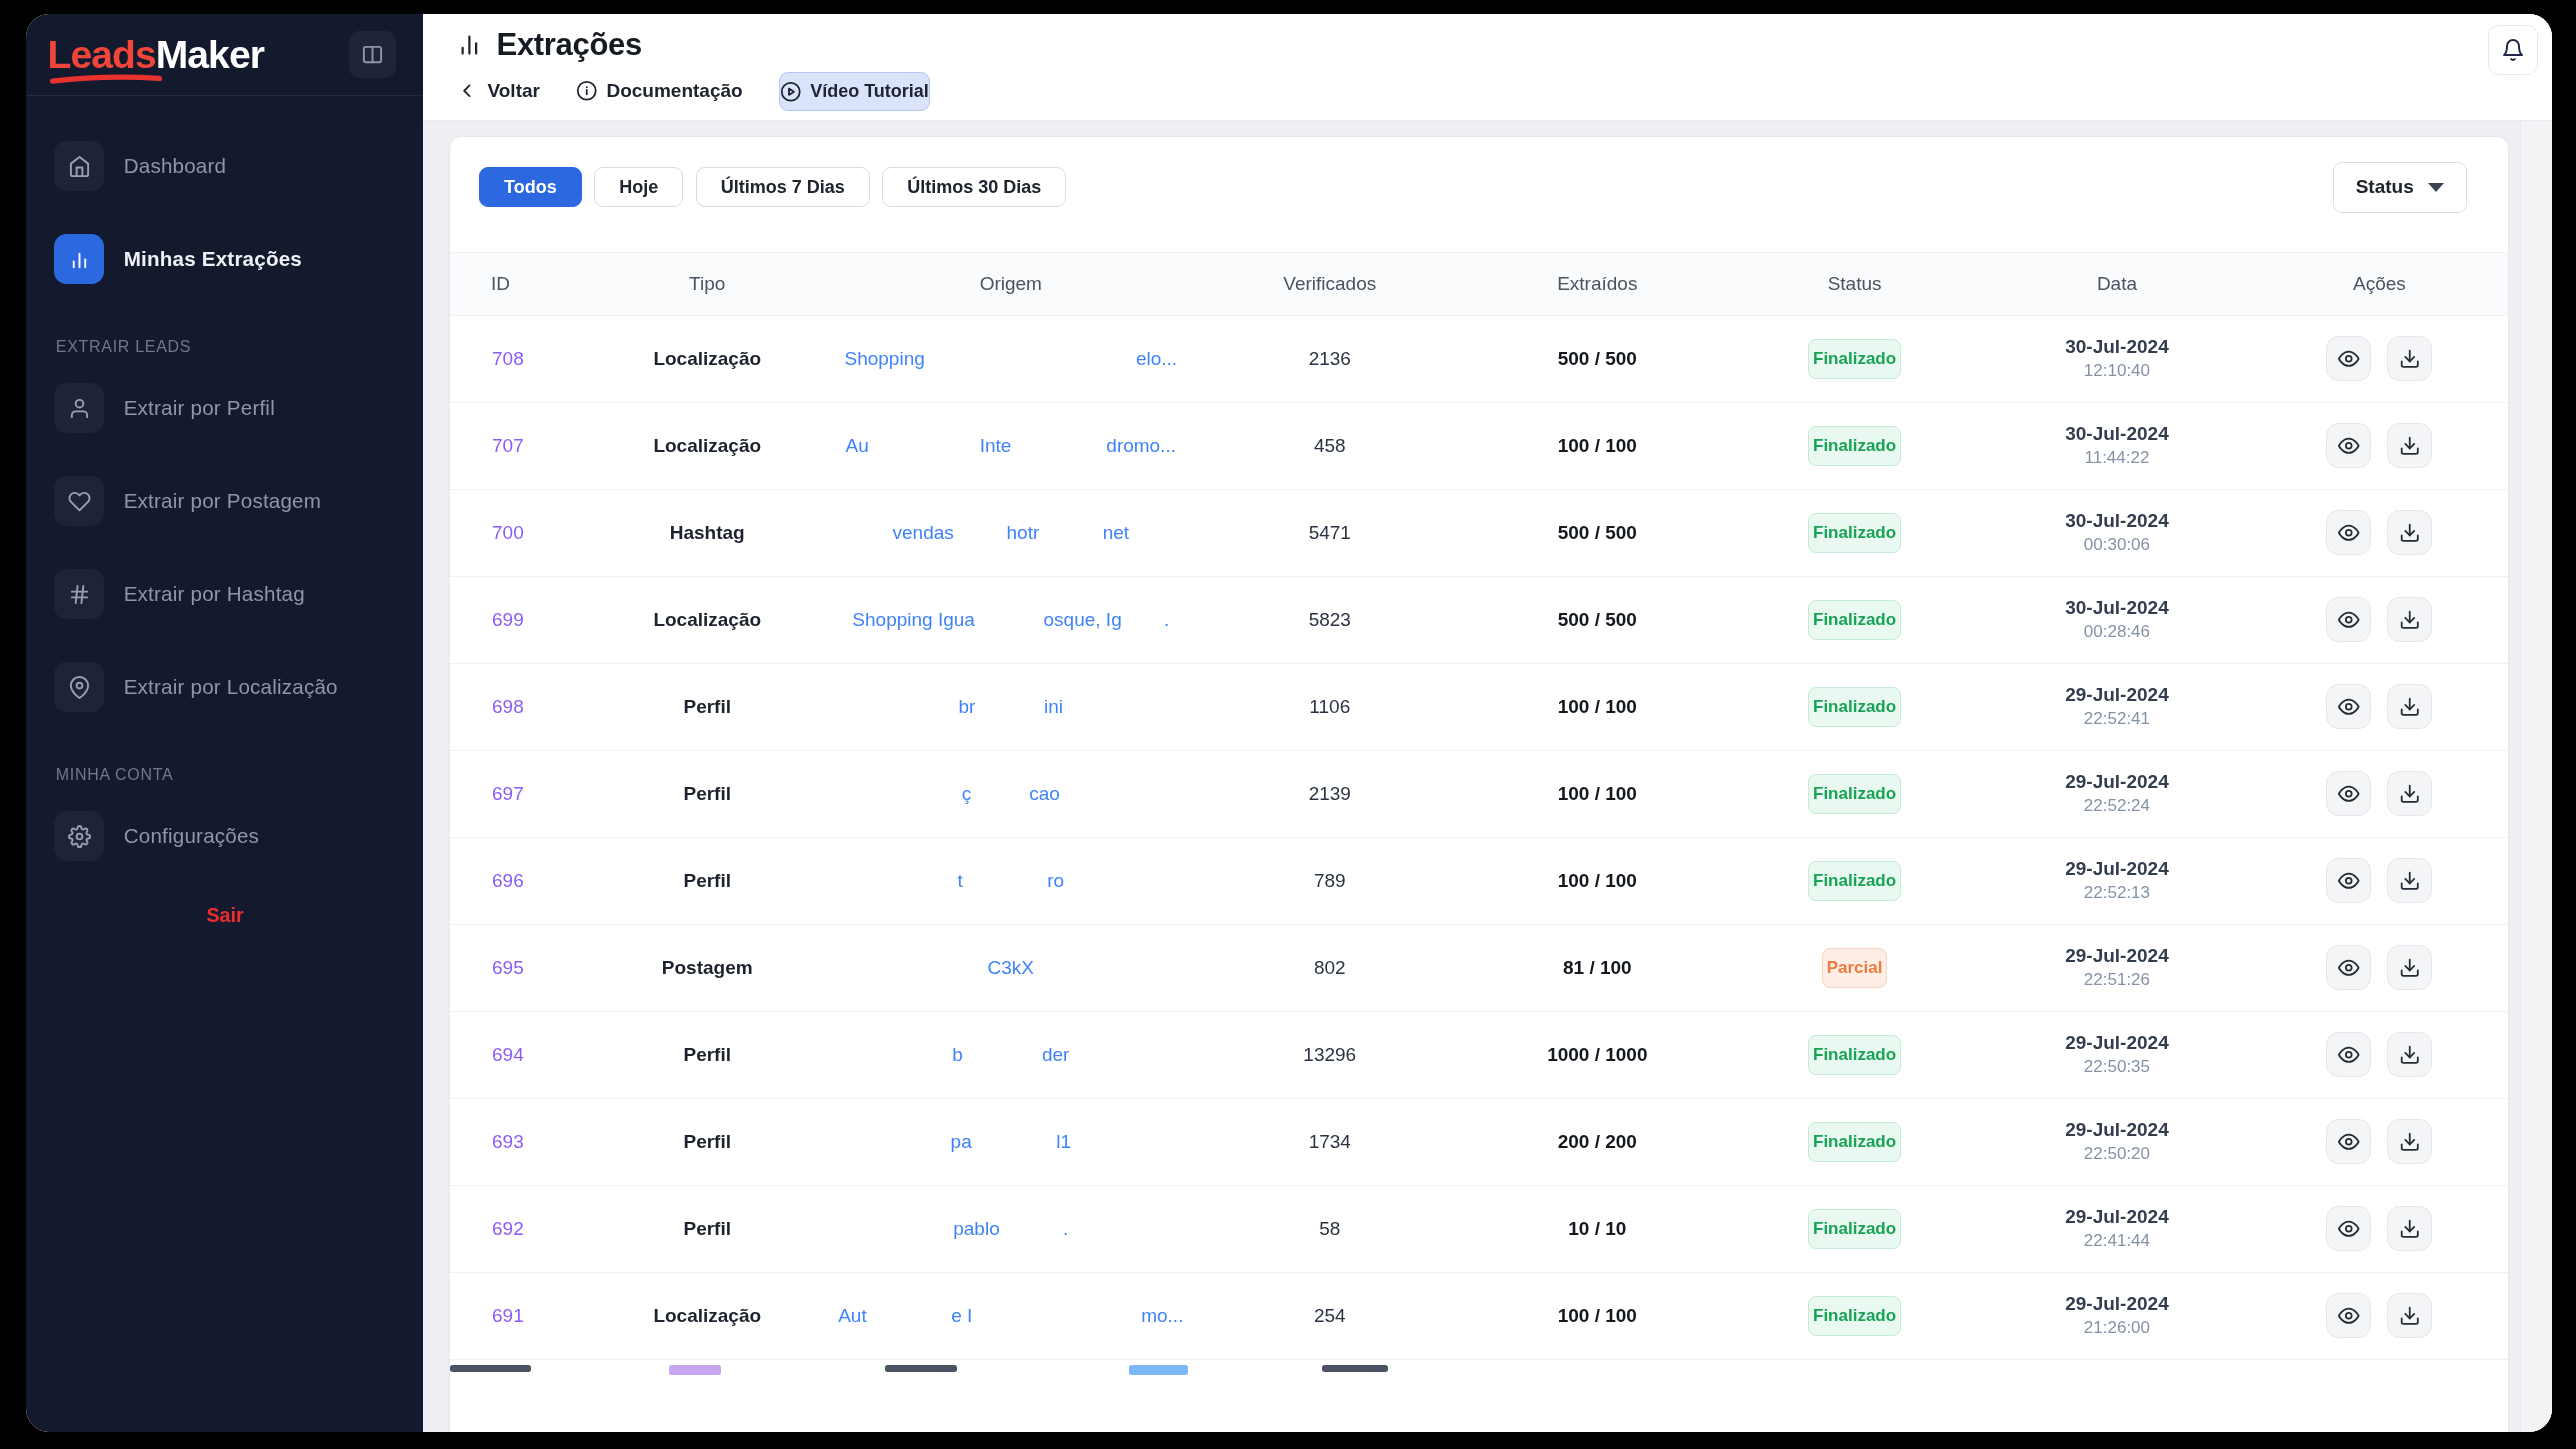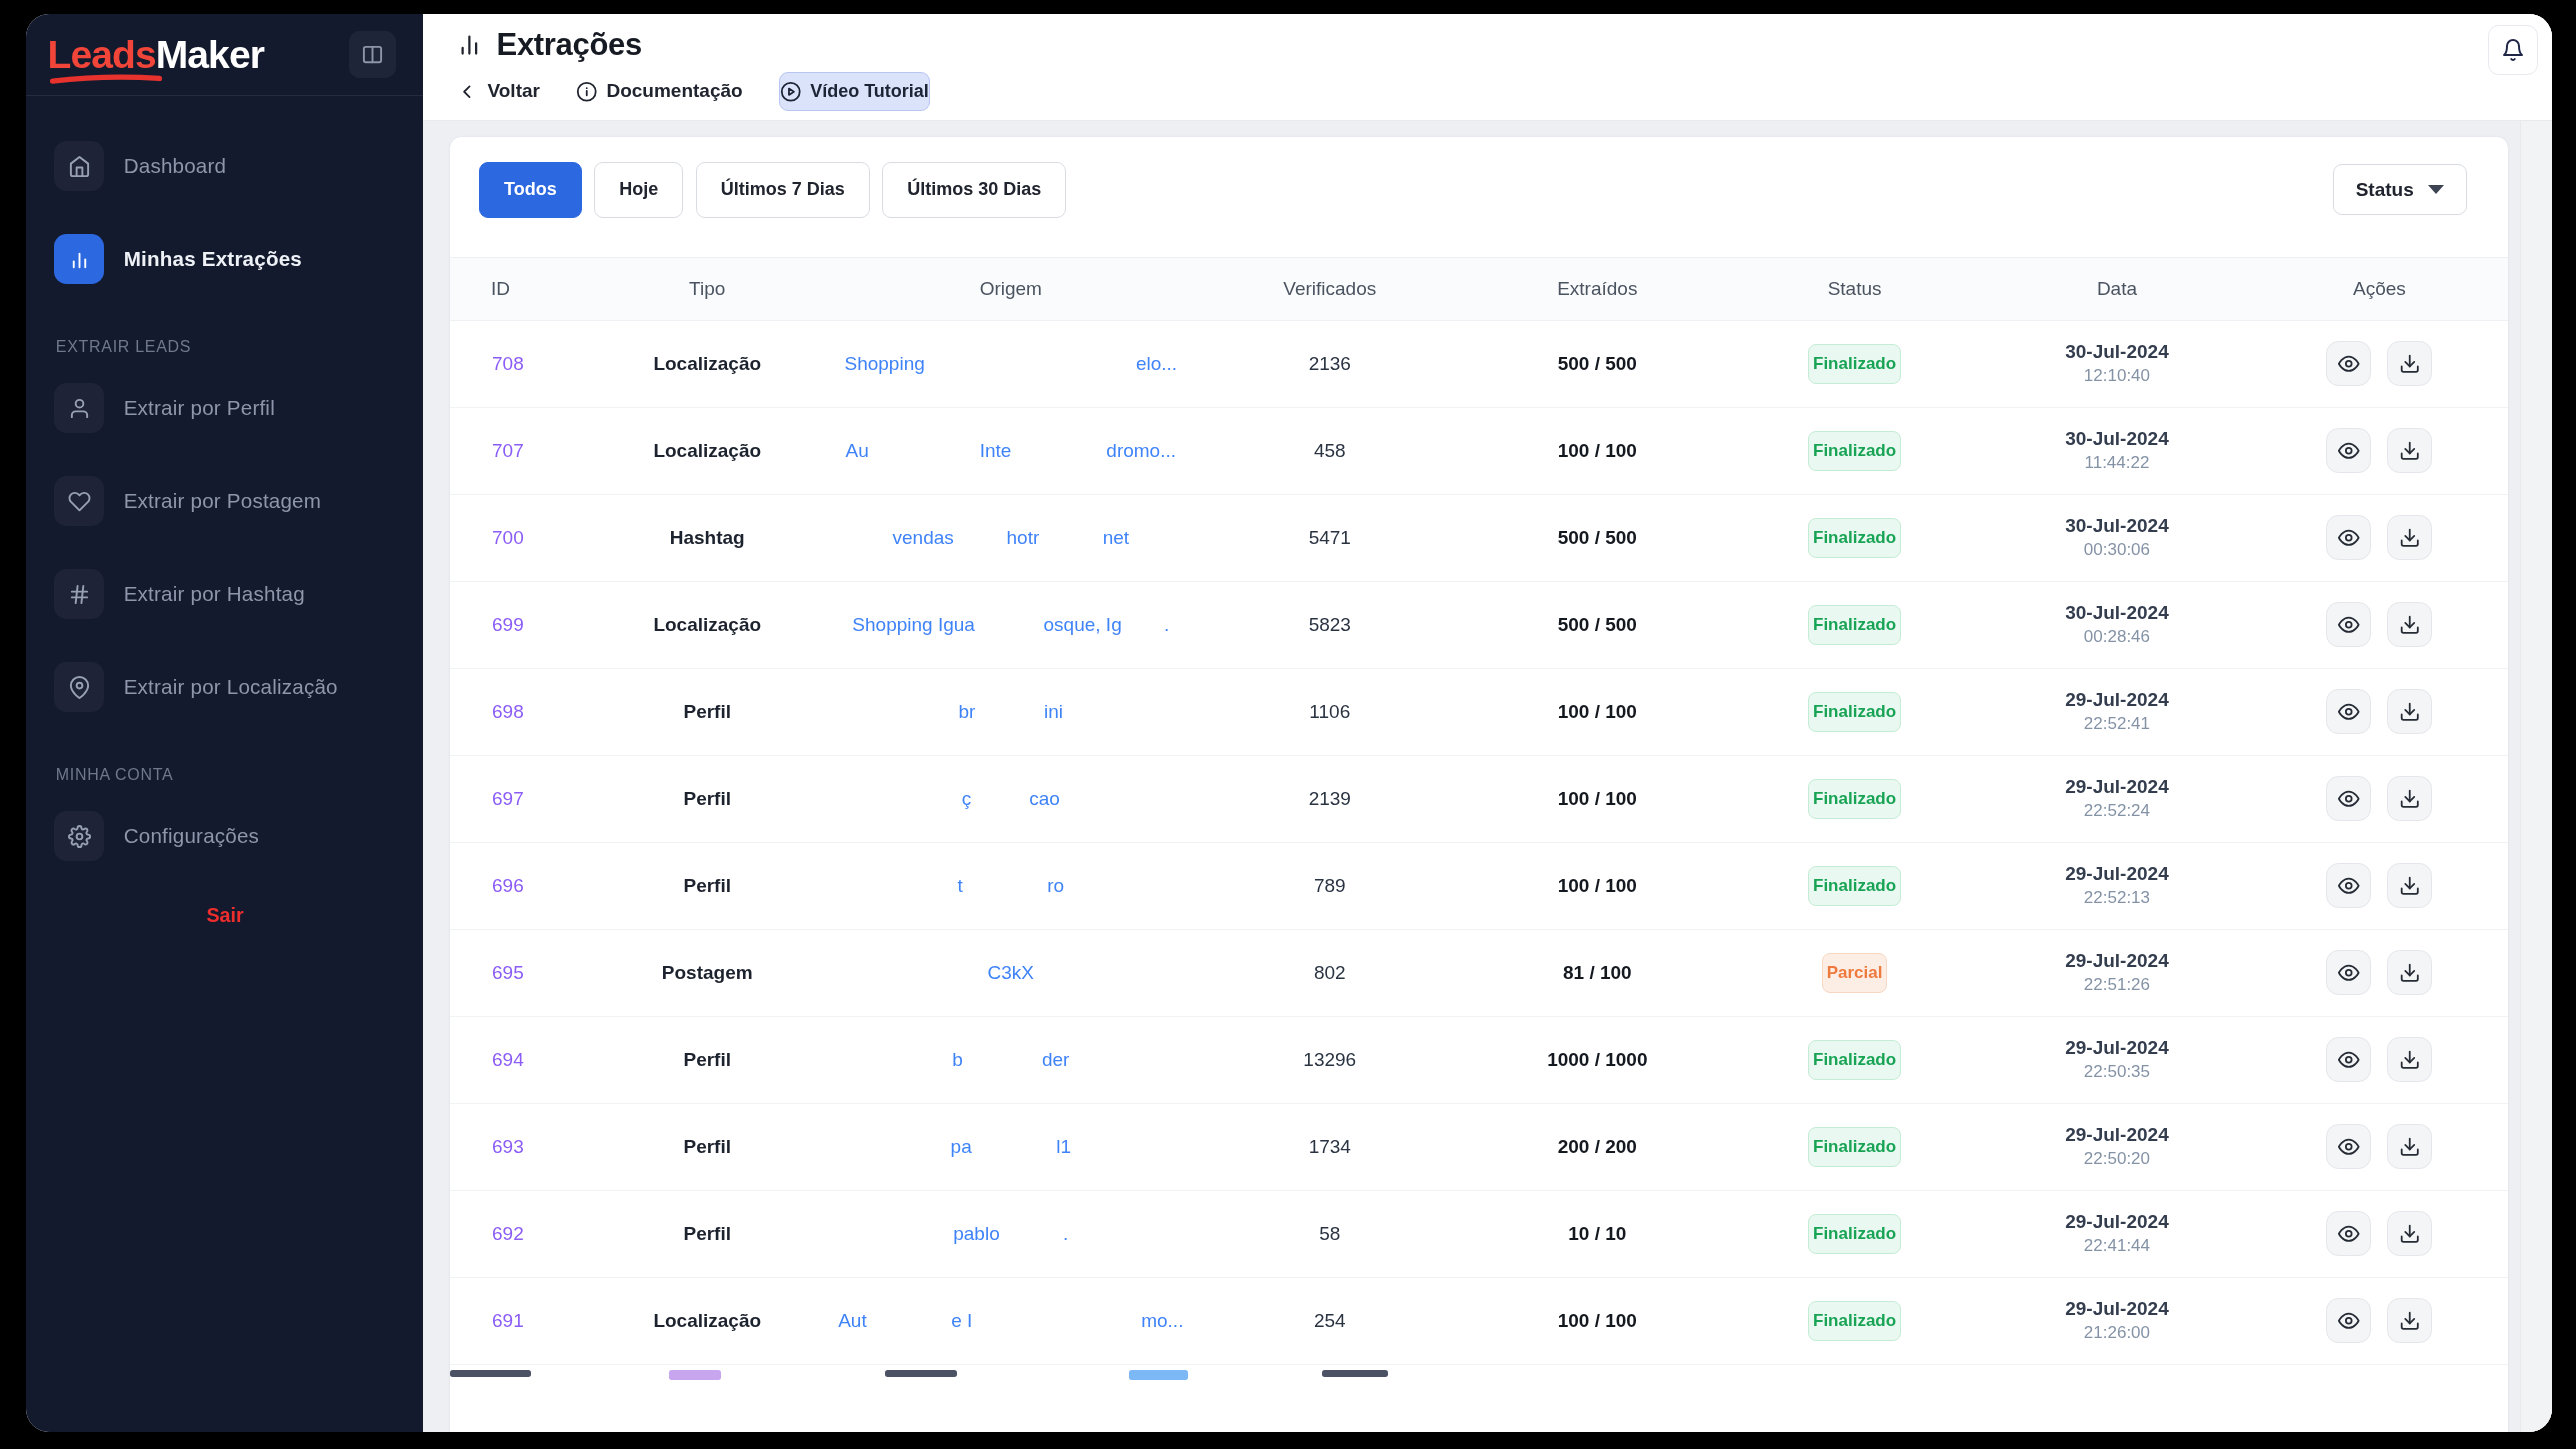--- a/index.html
+++ b/index.html
@@ -31,21 +31,21 @@
   .section-label { font-size:16px; letter-spacing:0.7px; color:#6f788c; margin:54px 0 27px 1.8px; font-weight:500; }
   .side-logout { text-align:center; color:#ee2d2d; font-size:19.7px; font-weight:600; margin:23px 0 0; cursor:pointer; }
 
   
   .main { flex:1; display:flex; flex-direction:column; min-width:0; background:#edeff3; }
   .main-header { height:107px; background:#fff; border-bottom:0.9px solid #e8eaee; position:relative; padding:12.5px 0 0 34px; flex:0 0 107px; }
   .title-row { display:flex; align-items:center; gap:12.5px; }
   .title-row svg { width:27px; height:27px; stroke:#20242e; }
   .page-title { font-size:31px; font-weight:800; color:#161a22; letter-spacing:-0.3px; }
   .toolbar { display:flex; align-items:center; gap:36px; margin-top:9px; }
-  .tool-link { display:flex; align-items:flex-end; gap:9px; cursor:pointer; background:none; border:none; font-family:inherit; }
+  .tool-link { display:flex; align-items:flex-start; gap:9px; cursor:pointer; background:none; border:none; font-family:inherit; }
   .tool-link svg { width:21.5px; height:21.5px; stroke:#20242e; }
   .tool-link .txt { font-size:19px; font-weight:700; color:#20242e; }
   .tool-link.doc .txt { font-weight:600; }
   .video-pill { display:flex; align-items:center; gap:9px; background:#dbe3fa; border:1.8px solid #b7c5f2; border-radius:9px;
                 height:39px; padding:0 0; cursor:pointer; font-family:inherit; }
   .video-pill svg { width:21.5px; height:21.5px; stroke:#1d2435; }
   .video-pill .txt { font-size:18px; font-weight:700; color:#1d2435; }
   .bell-btn { position:absolute; top:10.7px; right:14.3px; width:50px; height:50px; border-radius:10.7px; background:#fff;
               border:0.9px solid #e7e9ee; display:flex; align-items:center; justify-content:center; cursor:pointer; }
   .bell-btn svg { width:24px; height:24px; stroke:#1f2547; }
@@ -53,21 +53,21 @@
   .main-scroll { flex:1; position:relative; padding:14.3px 43px 0 26px; overflow:hidden; }
   .scroll-track { position:absolute; top:0; right:0; bottom:0; width:32px; background:#f2f3f5; border-left:0.9px solid #e8e9ec; }
 
   
   .card { background:#fff; border:0.9px solid #e7e9ee; border-radius:12.5px 12.5px 0 0; min-height:1306px;
           box-shadow:0 0.9px 1.8px rgba(16,24,40,.04); overflow:hidden; }
   .card-header { height:77px; background:#fbfcfd; border-bottom:0.9px solid #eceef1; display:flex; align-items:center; padding:0 29px; }
   .card-title { font-size:27px; font-weight:700; color:#1d2128; }
 
   .filters-row { display:flex; align-items:center; margin:25px 29px 0; }
-  .filter-btn { height:56px; padding:0 24px; border-radius:9px; background:#fff; border:0.9px solid #d8dce2;
+  .filter-btn { height:40px; padding:0 24px; border-radius:9px; background:#fff; border:0.9px solid #d8dce2;
                 font-size:18px; font-weight:600; color:#20242e; margin-right:12.5px; cursor:pointer; font-family:inherit; }
   .filter-btn.active { background:#2c68df; border-color:#2c68df; color:#fff; }
   .status-select { margin-left:auto; margin-right:12.5px; height:51px; min-width:125px; padding:0 21.5px; border-radius:9px;
                    background:#fff; border:0.9px solid #d8dce2; display:flex; align-items:center; gap:14.3px; cursor:pointer; }
   .status-select .txt { font-size:19px; font-weight:700; color:#20242e; }
   .status-select .caret { width:0; height:0; border-left:8px solid transparent; border-right:8px solid transparent; border-top:9.8px solid #3c4454; }
 
   
   table.history { width:100%; border-collapse:collapse; table-layout:fixed; margin-top:39px; }
   thead th { height:63px; background:#fafbfc; border-top:0.9px solid #eef0f3; border-bottom:0.9px solid #eef0f3;

